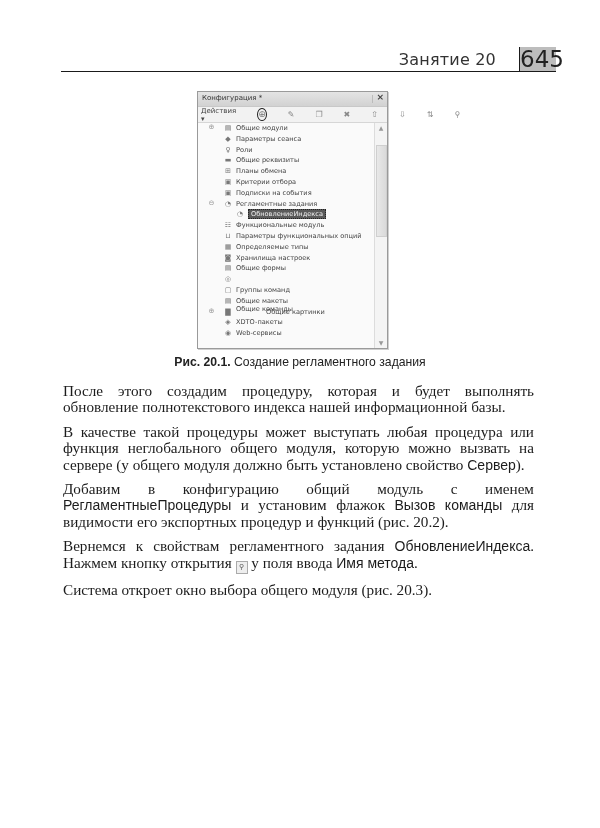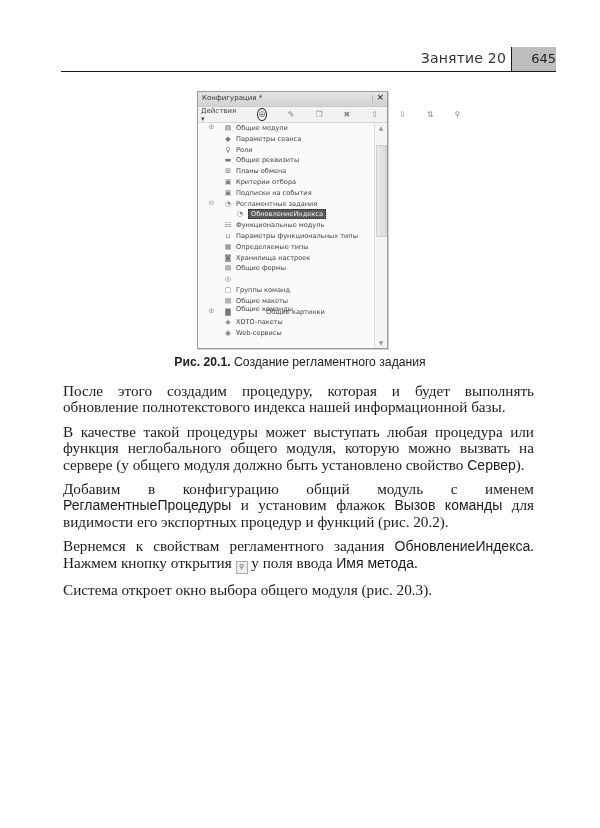--- a/index.html
+++ b/index.html
@@ -1,21 +1,21 @@
 <!DOCTYPE html>
 <html><head>
 <meta charset="utf-8">
 <style>
   html, body { margin: 0; padding: 0; background: #ffffff; }
   body { width: 600px; height: 828px; position: relative; overflow: hidden; font-family: "Liberation Serif", serif; color: #1a1a1a; }
 
   .header { position: absolute; left: 61px; top: 47px; width: 495px; height: 26px; }
   .header-rule { position: absolute; left: 0; top: 24px; width: 495px; height: 1px; background: #1a1a1a; }
-  .chapter-label { position: absolute; right: 50px; top: 3px; font-family: "DejaVu Sans", sans-serif; font-size: 14px; color: #333; letter-spacing: 0.2px; }
-  .page-num { position: absolute; right: 0; top: 0; width: 36px; height: 24px; background: #bdbdbd; border-left: 1px solid #1a1a1a; font-family: "DejaVu Sans", sans-serif; font-size: 13px; color: #222; text-align: right; line-height: 24px; padding-left: 8px; }
+  .chapter-label { position: absolute; right: 60px; top: 3px; font-family: "DejaVu Sans", sans-serif; font-size: 16px; color: #333; letter-spacing: 0.2px; }
+  .page-num { position: absolute; right: 0; top: 0; width: 36px; height: 24px; background: #bdbdbd; border-left: 1px solid #1a1a1a; font-family: "DejaVu Sans", sans-serif; font-size: 23px; color: #222; text-align: right; line-height: 24px; }
 
   
   .window { position: absolute; left: 197px; top: 91px; width: 189px; height: 256px; background: #fafafa; border: 1px solid #9a9a9a; box-shadow: 1px 1px 0 #d0d0d0; font-family: "DejaVu Sans", sans-serif; }
   .titlebar { height: 14px; background: linear-gradient(#e4e4e4, #d2d2d2); border-bottom: 1px solid #c8c8c8; position: relative; padding-left: 33px; }
   .titlebar .title { position: absolute; left: 4px; top: 2px; font-size: 7px; color: #333; }
   .titlebar .pin { position: absolute; right: 14px; top: 3px; width: 1px; height: 8px; background: #bbb; }
   .titlebar .close { position: absolute; right: 3px; top: 0px; font-size: 9px; color: #444; font-weight: bold; }
   .toolbar { height: 15px; background: #f2f2f2; border-bottom: 1px solid #d6d6d6; position: relative; display: flex; align-items: center; padding-left: 3px; gap: 21px; }
   .toolbar .actions { font-size: 7px; color: #444; }
   .tb-icon { width: 9px; height: 9px; display: inline-flex; align-items: center; justify-content: center; font-size: 8px; color: #888; line-height: 1; }
@@ -116,21 +116,21 @@
         <span class="lbl sel" style="left: 50px;">ОбновлениеИндекса</span>
       </div>
       <div class="row">
         <span class="exp" style="left: 10px;"></span>
         <span class="ic" style="left: 26px;">☷</span>
         <span class="lbl" style="left: 38px;">Функциональные модуль</span>
       </div>
       <div class="row">
         <span class="exp" style="left: 10px;"></span>
         <span class="ic" style="left: 26px;">⊔</span>
-        <span class="lbl" style="left: 38px;">Параметры функциональных типы</span>
+        <span class="lbl" style="left: 38px;">Параметры функциональных опций</span>
       </div>
       <div class="row">
         <span class="exp" style="left: 10px;"></span>
         <span class="ic" style="left: 26px;">▦</span>
         <span class="lbl" style="left: 38px;">Определяемые типы</span>
       </div>
       <div class="row">
         <span class="exp" style="left: 10px;"></span>
         <span class="ic" style="left: 26px;">◙</span>
         <span class="lbl" style="left: 38px;">Хранилища настроек</span>

